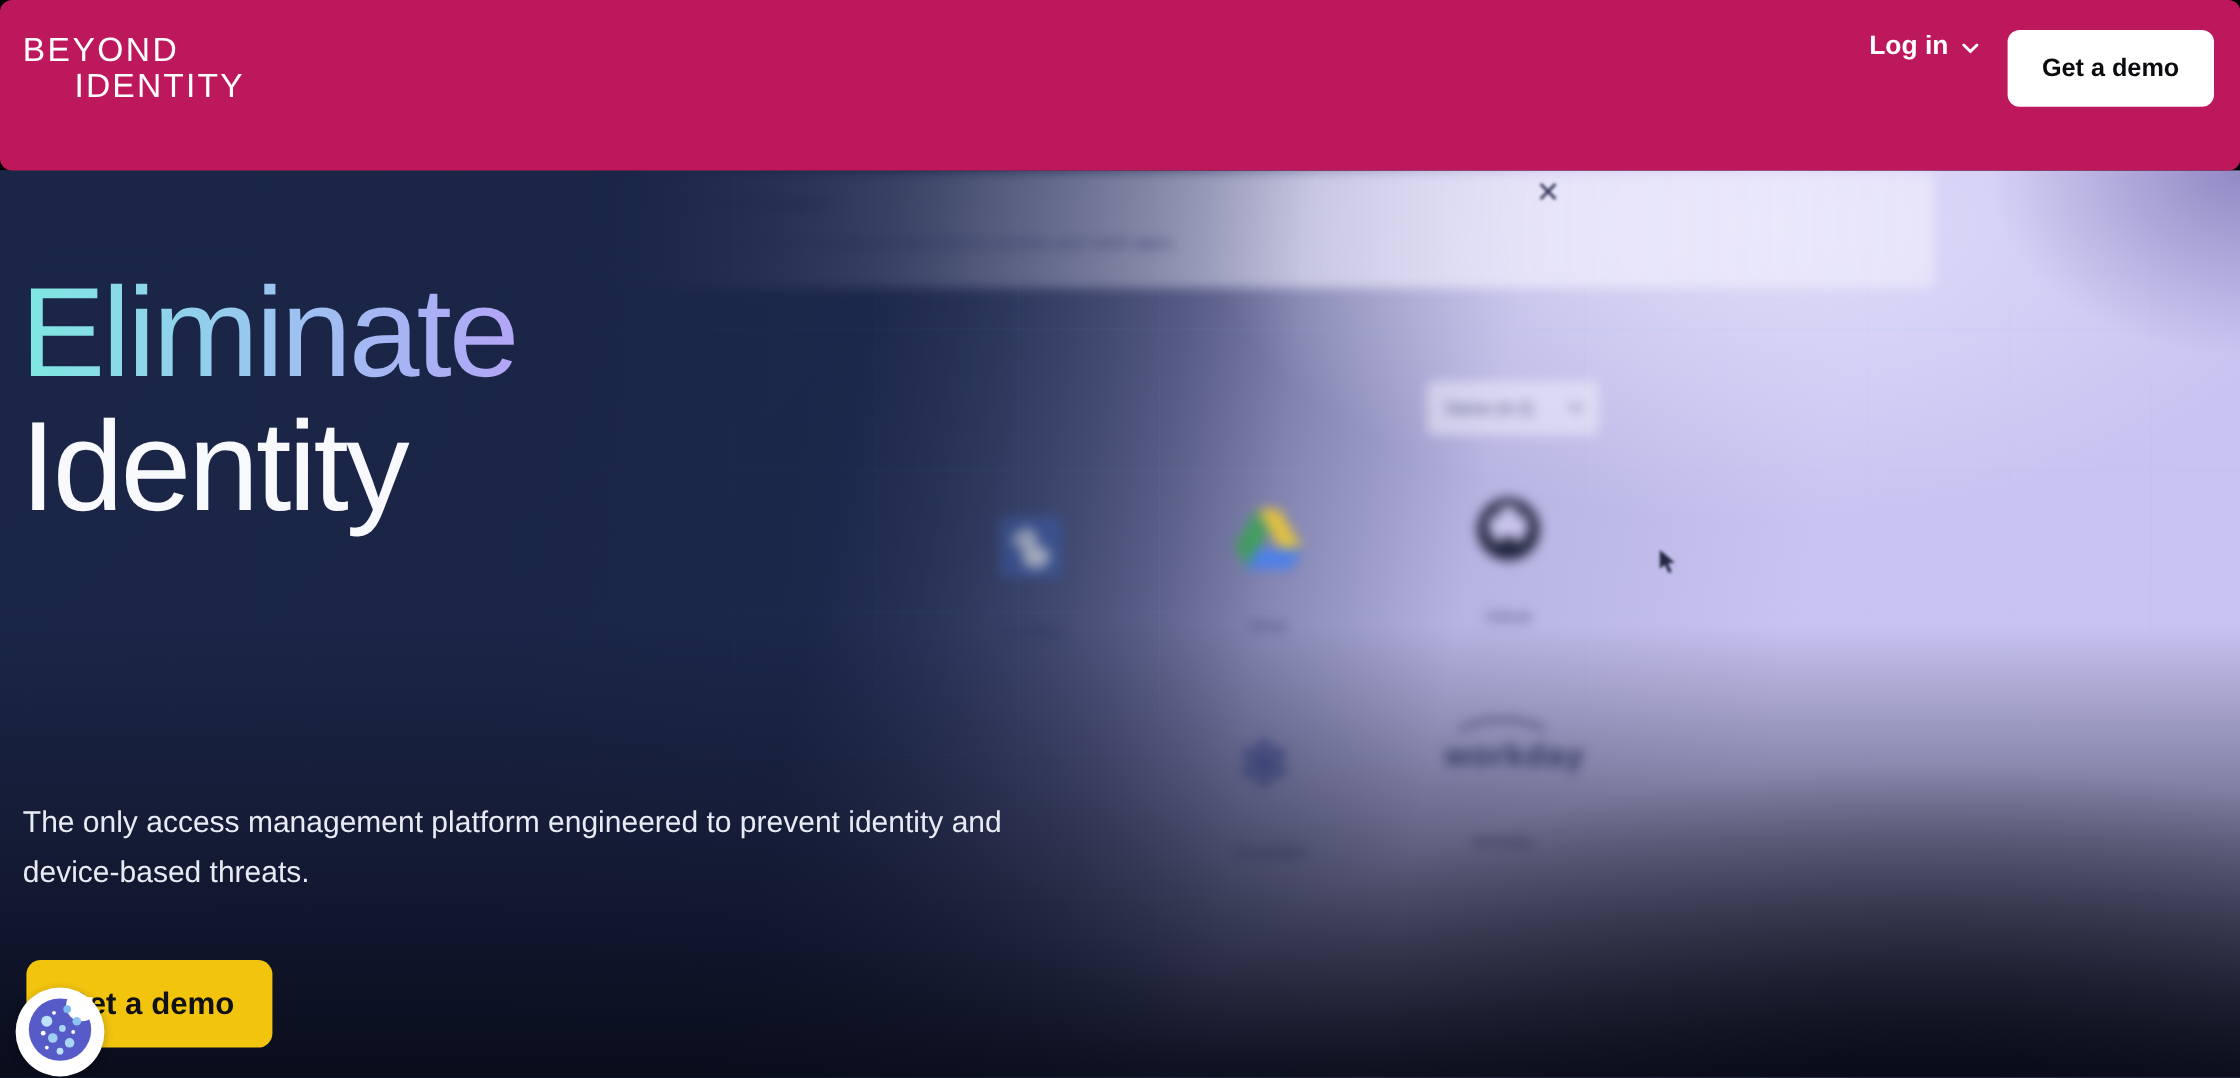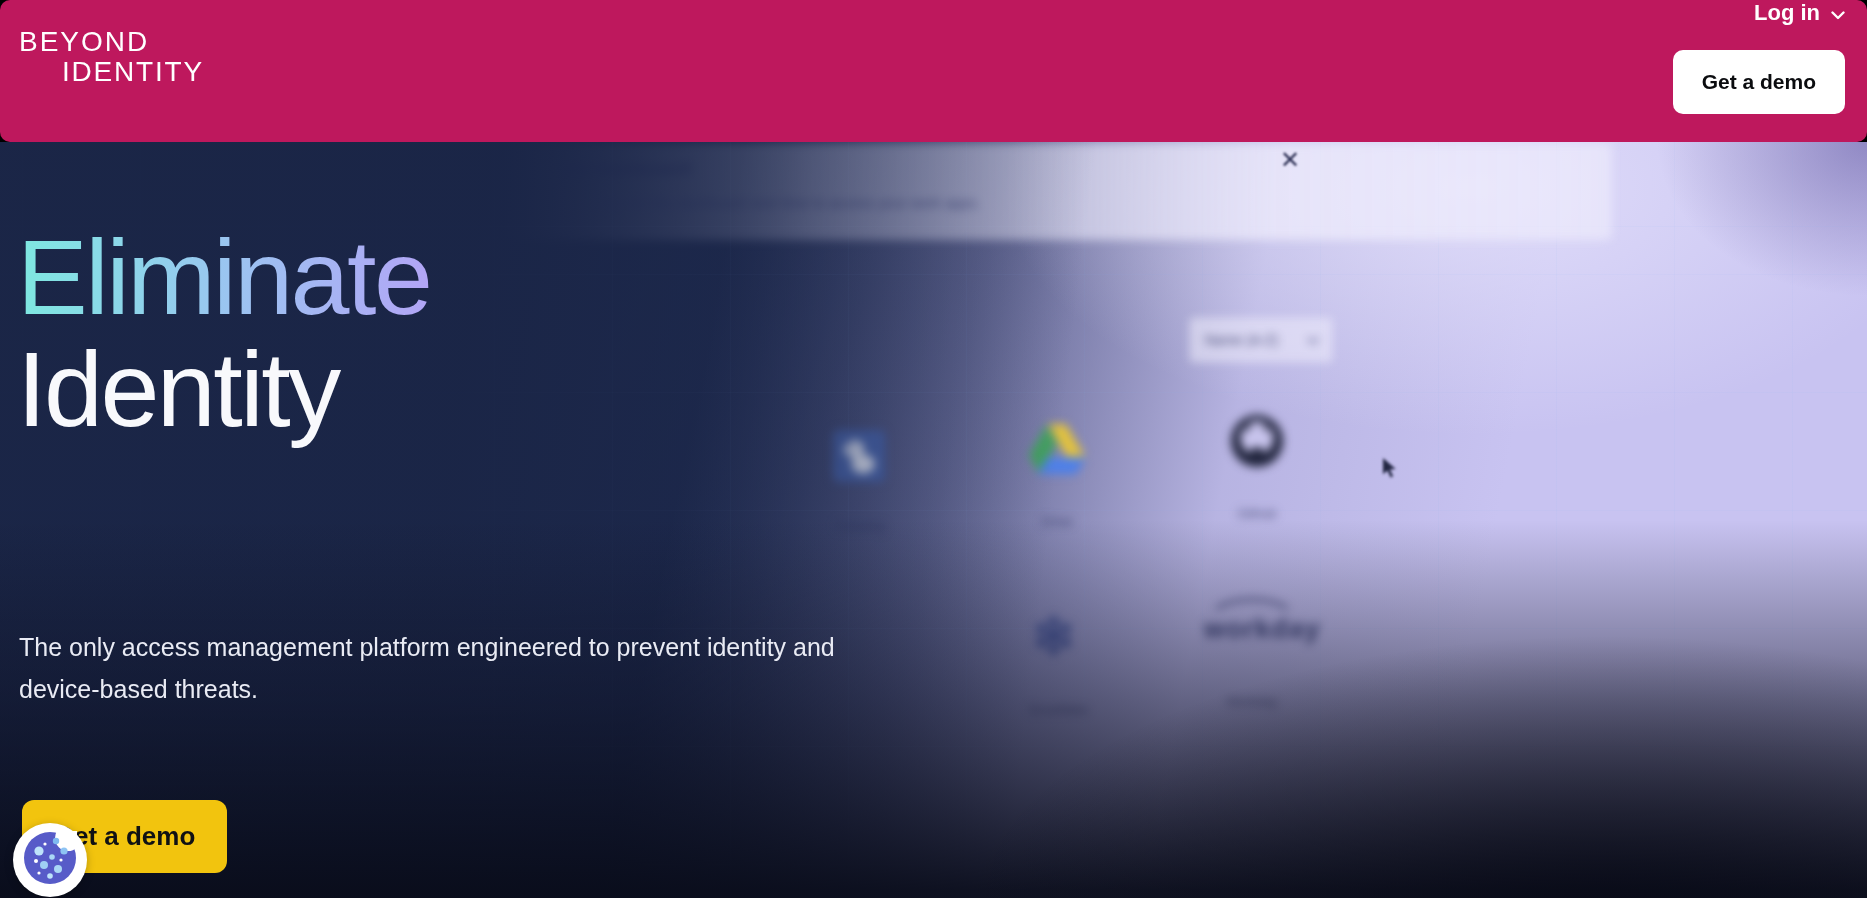--- a/index.html
+++ b/index.html
@@ -8,21 +8,21 @@
 
   
   .header {
     position:relative; width:100%; height:142px; background:#be185d;
     display:flex; align-items:center; padding:0 22px 28px 19px; z-index:50;border-radius:10px;
   }
   .logo { color:#fff; font-weight:400; letter-spacing:2px; line-height:30px; font-size:28px; cursor:pointer; }
   .logo .l2 { display:block; margin-left:43px; letter-spacing:1.8px; }
   .nav { display:flex; gap:26px; margin-left:330px; }
   .nav a { color:#fff; font-size:22px; font-weight:700; text-decoration:none; cursor:pointer; white-space:nowrap; }
-  .right { margin-left:auto; display:flex; align-items:flex-end; gap:24px;flex-direction:column; }
+  .right { margin-left:auto; display:flex; align-items:flex-start; gap:24px; }
   .login { display:flex; align-items:center; gap:11px; color:#fff; font-size:22px; font-weight:700; cursor:pointer; }
   .demo-btn {
     height:64px; padding:0 29px; background:#fff; color:#0b0c0f; border:none; border-radius:10px;
     font-size:21px; font-weight:700; font-family:"Liberation Sans", sans-serif; cursor:pointer;
     display:flex; align-items:center;
   }
 
   
   .hero { position:relative; width:100%; height:756px; overflow:hidden; background:#1e2a4e; }
 
@@ -68,21 +68,21 @@
   }
 
   
   .headline { position:absolute; left:17px; top:79px; z-index:10; font-size:106px; font-weight:400;
     letter-spacing:-2.5px; line-height:112px; color:#f8f9fc; }
   .headline .grad {
     background:linear-gradient(90deg, #7ee8e1 0%, #9bc4f1 52%, #b2a5f6 100%);
     -webkit-background-clip:text; background-clip:text; color:transparent; display:inline-block;
   }
   .headline span { display:block; }
-  .sub { position:absolute; left:19px; top:484px; z-index:10; max-width:845px;
+  .sub { position:absolute; left:19px; top:522px; z-index:10; max-width:845px;
     font-size:25px; line-height:42px; color:#e9ebf4; }
   .cta { position:absolute; left:22px; top:658px; z-index:10; width:205px; height:73px;
     background:#f2c40e; border:none; border-radius:12px; color:#101114;
     font-size:26px; font-weight:700; font-family:"Liberation Sans", sans-serif; cursor:pointer; }
   .cookie { position:absolute; left:13px; top:681px; z-index:12; width:74px; height:74px;
     background:#fff; border-radius:50%; display:flex; align-items:center; justify-content:center; cursor:pointer;
     box-shadow:0 2px 8px rgba(0,0,0,0.25); }
 </style>
 </head>
 <body>

